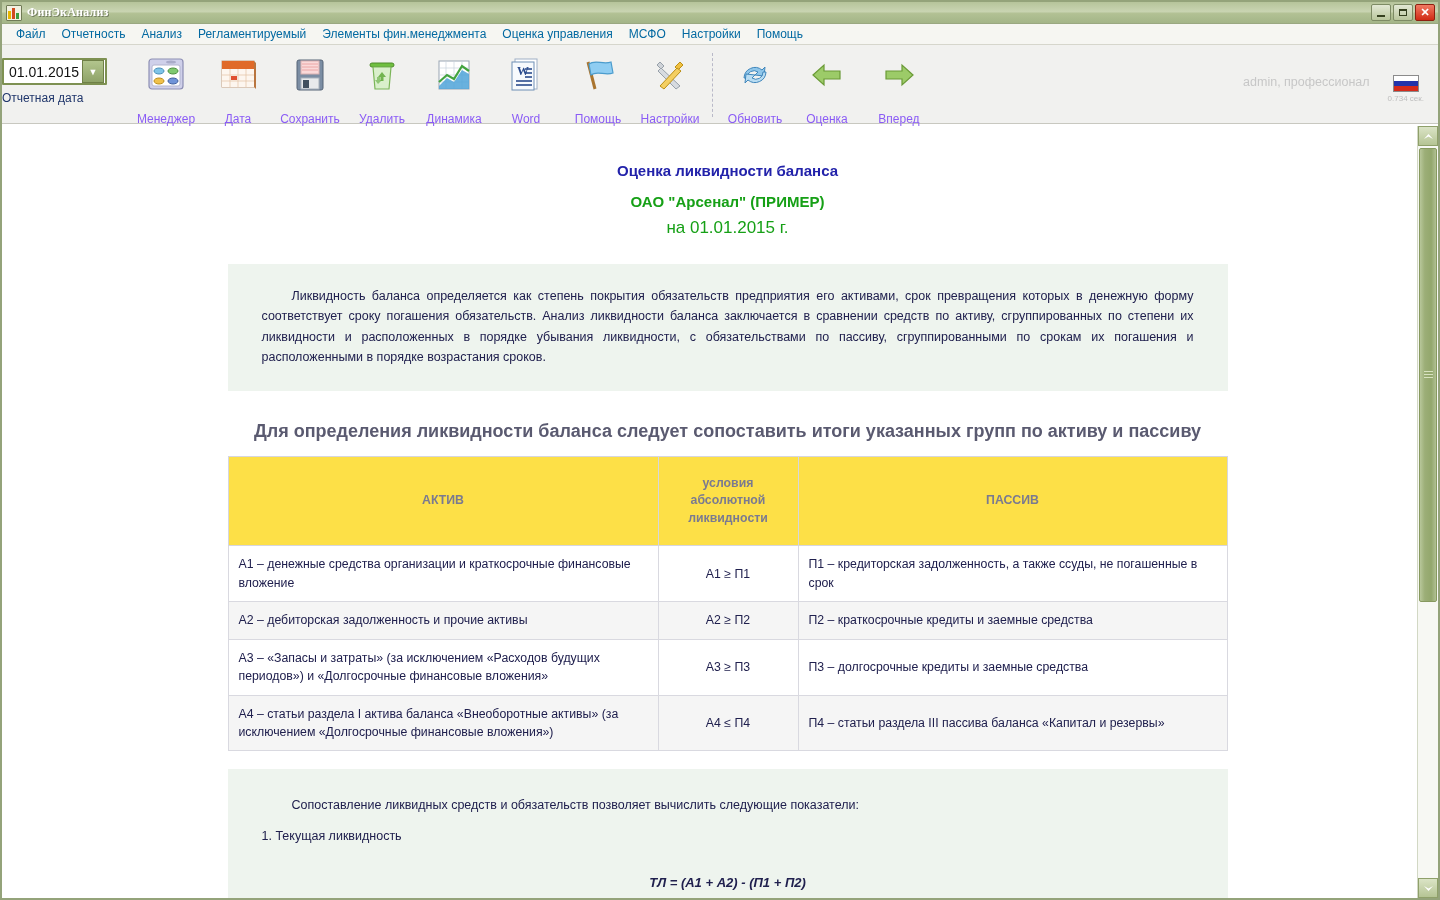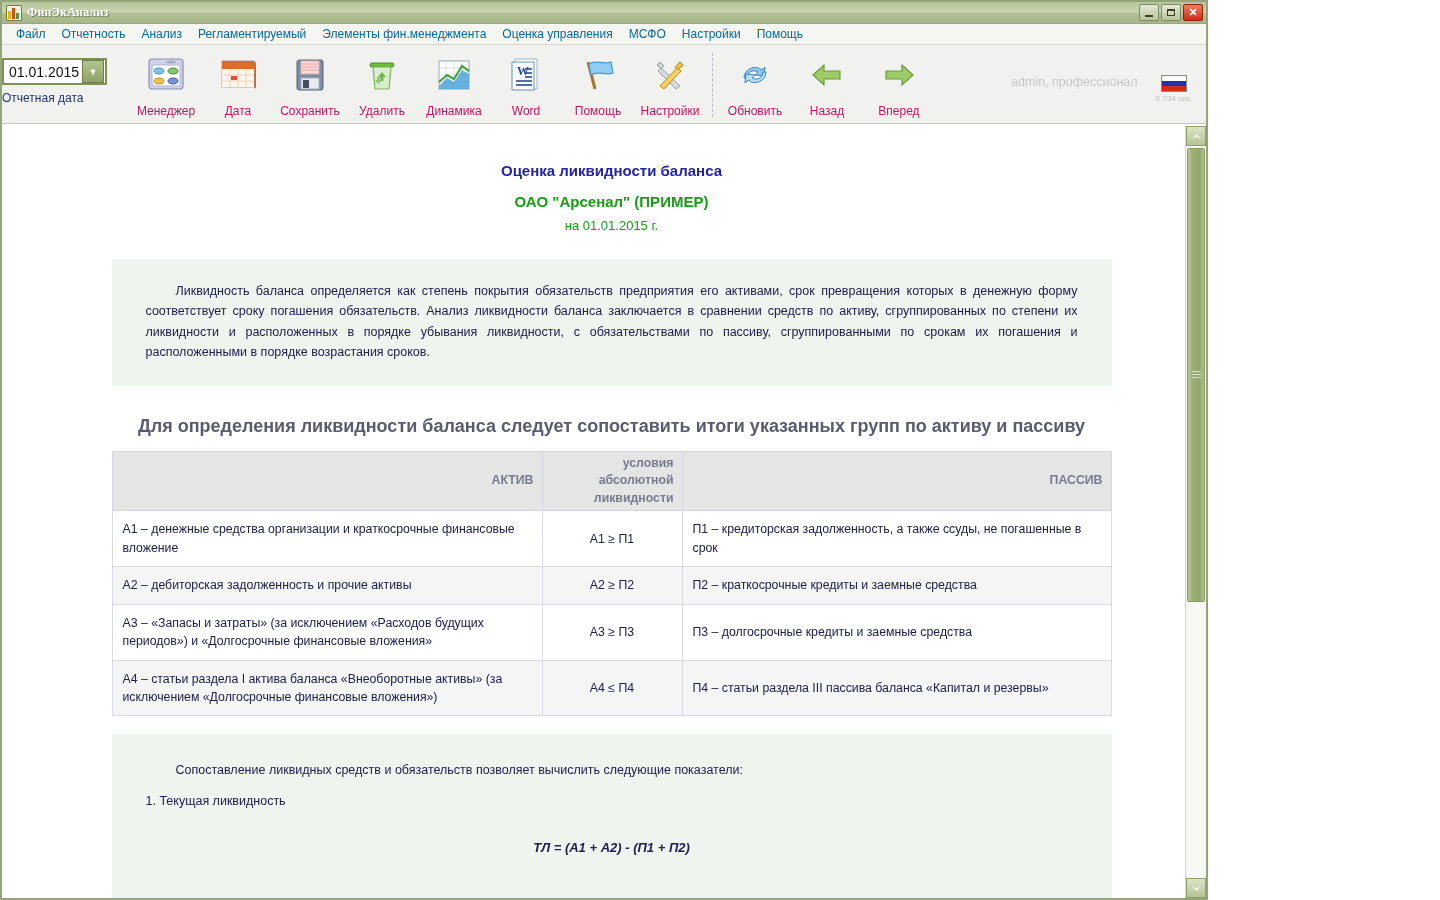--- a/index.html
+++ b/index.html
@@ -7,21 +7,21 @@
     margin: 0; padding: 0;
     width: 1440px; height: 900px;
     overflow: hidden;
     font-family: "Liberation Sans", sans-serif;
     background: #ffffff;
   }
 
   
   .window {
     position: relative;
-    width: 1208px; height: 900px;
+    width: 1440px; height: 900px;
     border: 2px solid #94a37a;
     background: #ffffff;
     overflow: hidden;
   }
 
   
   .titlebar {
     height: 22px;
     background: linear-gradient(to bottom, #b6c49a 0%, #c9d4b2 45%, #b2c194 55%, #a4b588 100%);
     display: flex; align-items: center;
@@ -104,22 +104,22 @@
     margin: 3px 6px 0 6px;
   }
   .tb-item {
     width: 72px;
     display: flex; flex-direction: column;
     align-items: center;
     padding-top: 4px;
     cursor: default;
   }
   .tb-item .tb-label {
-    margin-top: 8px;
-    font-size: 12px; color: #be185d;
+    margin-top: 16px;
+    font-size: 12px; color: #8b5cf6;
     white-space: nowrap;
   }
   .tb-icon { height: 42px; display:flex; align-items:center; justify-content:center; }
 
   
   .date-group {
     width: 128px;
     display: flex; flex-direction: column; align-items: flex-start;
     padding-top: 8px;
   }
@@ -193,21 +193,21 @@
     margin-bottom: 14px;
   }
   .doc-company {
     text-align: center;
     font-size: 15px; font-weight: bold;
     color: #16a016;
     margin-bottom: 8px;
   }
   .doc-date {
     text-align: center;
-    font-size: 13px; color: #16a016;
+    font-size: 17px; color: #16a016;
     margin-bottom: 26px;
   }
 
   .greenbox {
     background: #eef4ee;
     padding: 22px 34px 24px 34px;
     color: #20204e;
     font-size: 12.5px;
     line-height: 1.62;
     text-align: justify;
@@ -224,26 +224,26 @@
   }
 
   table.liq {
     width: 1000px;
     border-collapse: collapse;
     font-size: 12.3px;
     color: #20204e;
     table-layout: fixed;
   }
   table.liq th {
-    background: #e5e5e5;
+    background: #fde047;
     color: #7a7a90;
     font-weight: bold;
     border: 1px solid #d6d6de;
-    padding: 3px 8px;
-    text-align: right;
+    padding: 18px 8px;
+    text-align: center;
     line-height: 1.42;
   }
   table.liq td {
     border: 1px solid #d9d9e0;
     padding: 9px 10px;
     vertical-align: middle;
     line-height: 1.5;
     background: #ffffff;
   }
   table.liq tr.alt td { background: #f5f5f5; }
@@ -471,21 +471,21 @@
       </div>
       <div class="tb-label">Обновить</div>
     </div>
 
     <div class="tb-item">
       <div class="tb-icon">
         <svg width="40" height="38" viewBox="0 0 40 38">
           <path d="M6 19 L17 9 L17 15 L33 15 L33 23 L17 23 L17 29 Z" fill="#9ccb68" stroke="#6a9a36" stroke-width="1.2"></path>
         </svg>
       </div>
-      <div class="tb-label">Назад</div>
+      <div class="tb-label">Оценка</div>
     </div>
 
     <div class="tb-item">
       <div class="tb-icon">
         <svg width="40" height="38" viewBox="0 0 40 38">
           <path d="M34 19 L23 9 L23 15 L7 15 L7 23 L23 23 L23 29 Z" fill="#9ccb68" stroke="#6a9a36" stroke-width="1.2"></path>
         </svg>
       </div>
       <div class="tb-label">Вперед</div>
     </div>

